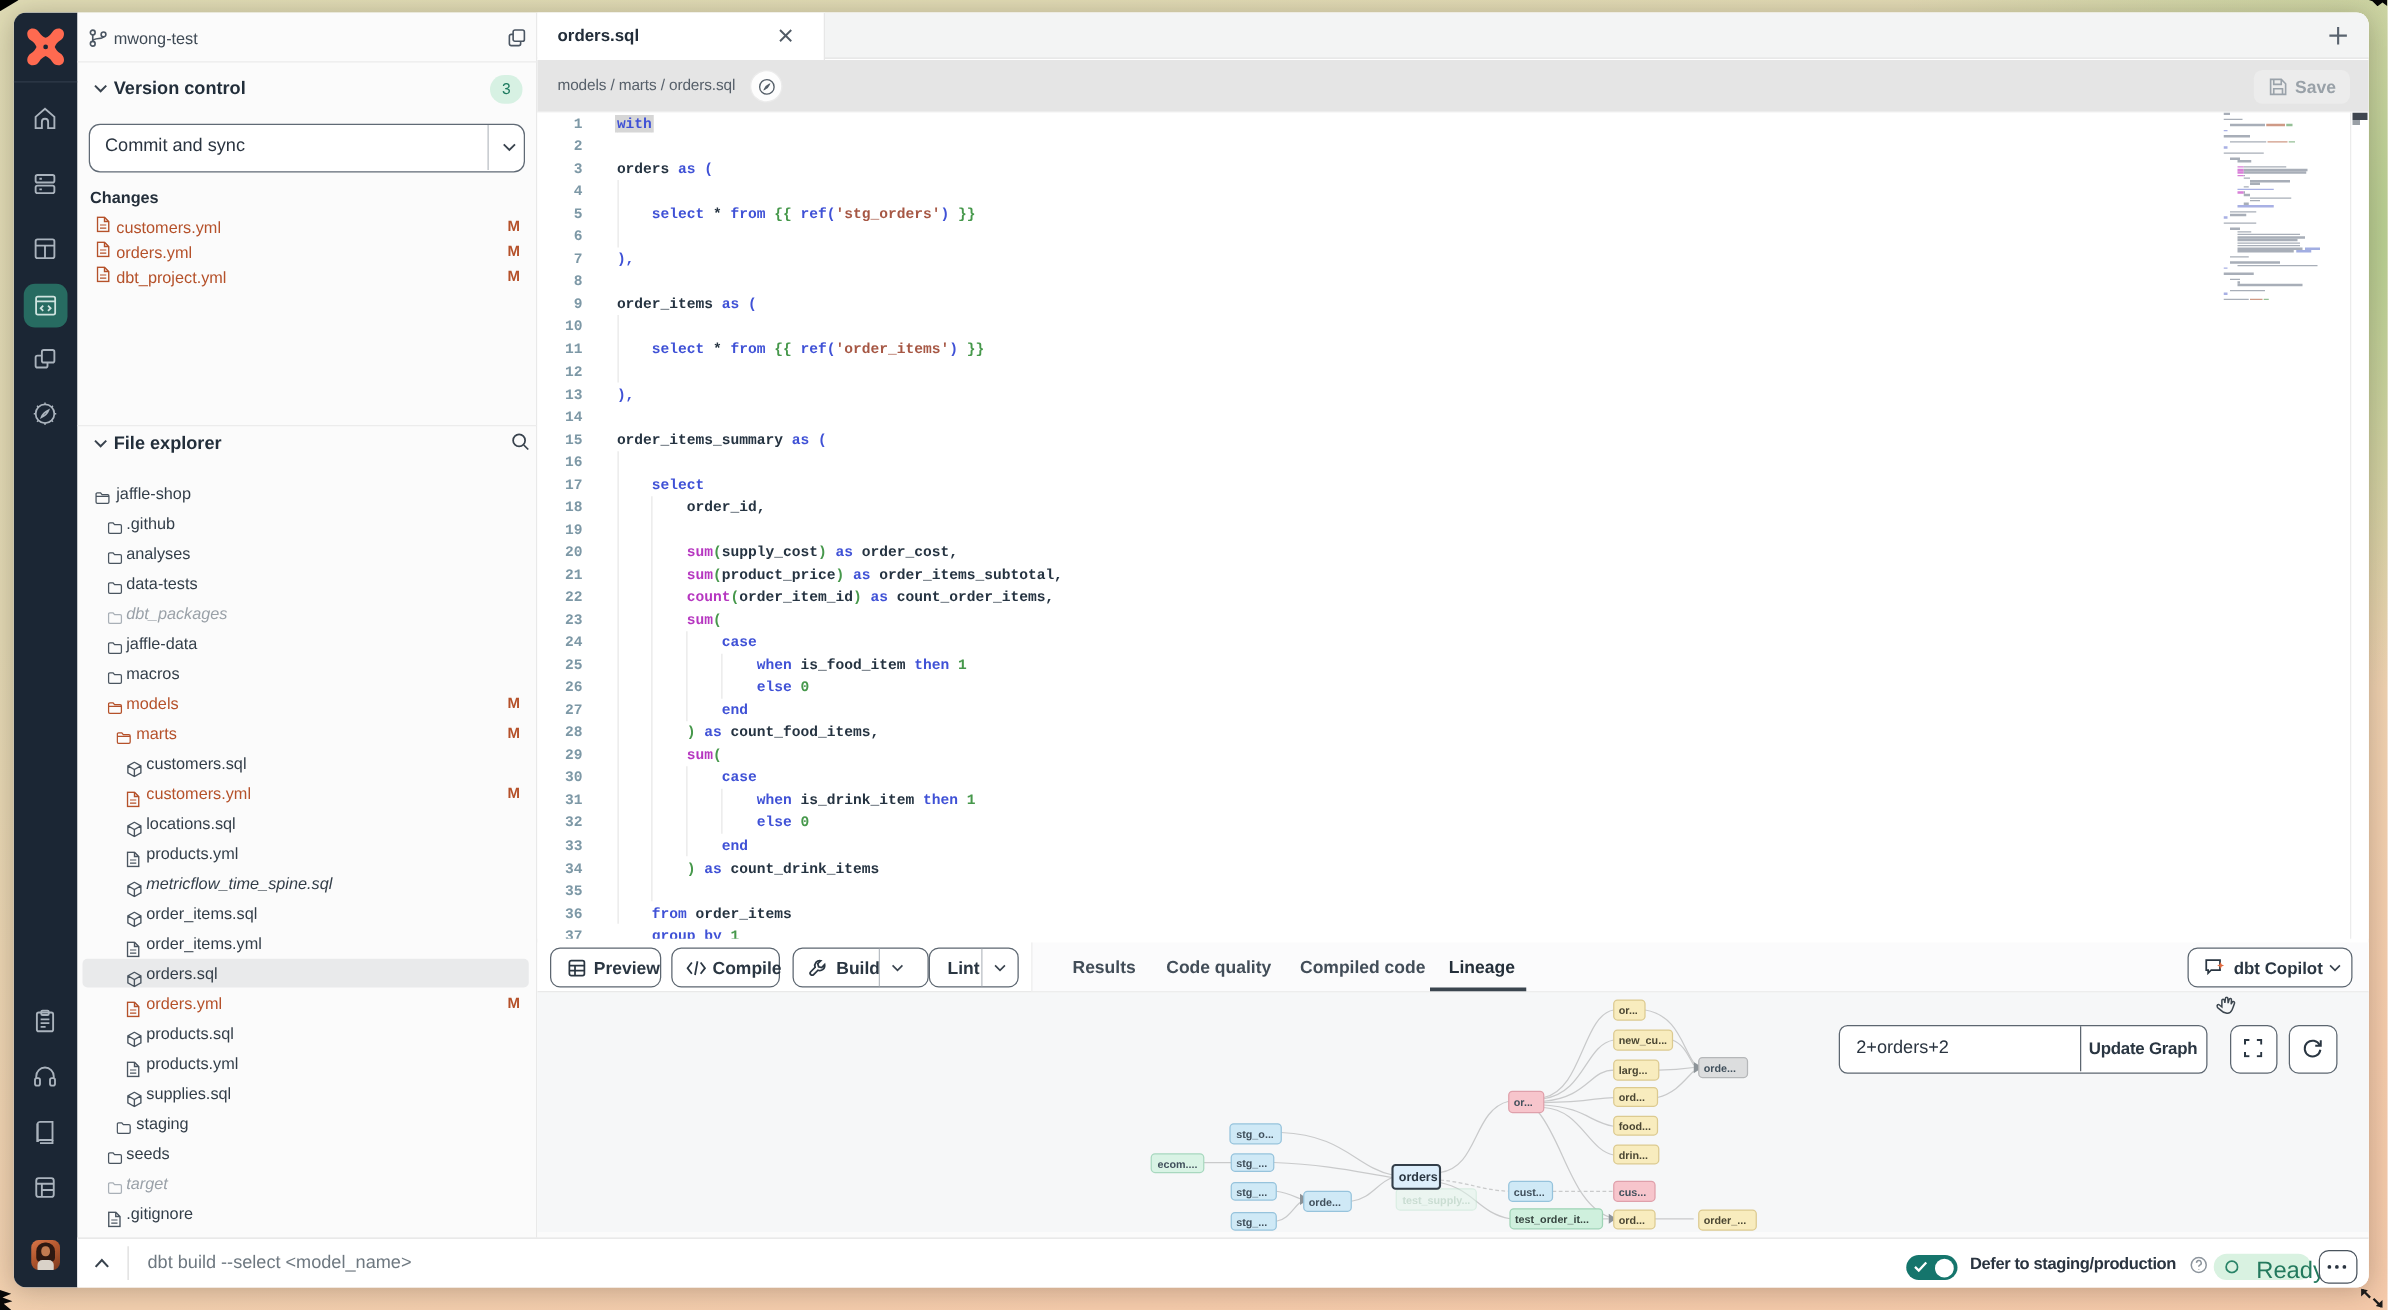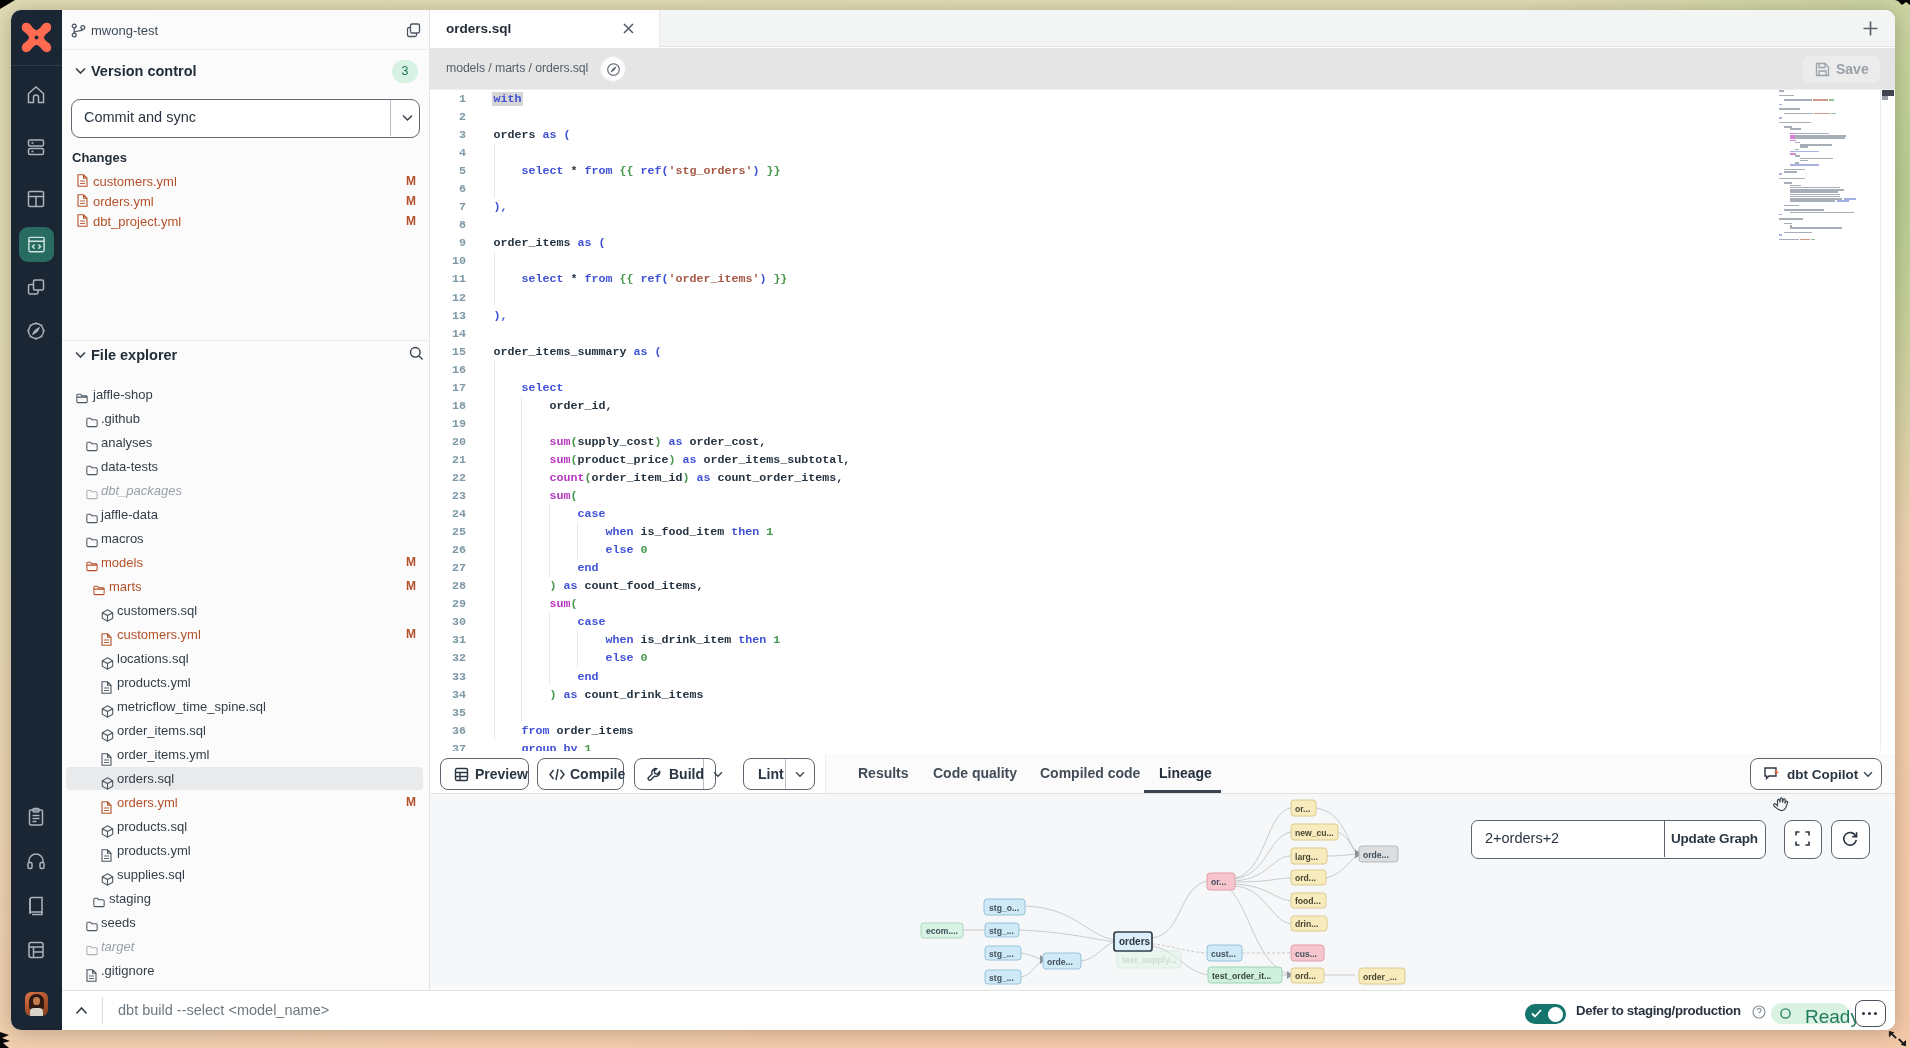--- a/index.html
+++ b/index.html
@@ -320,21 +320,21 @@
           </svg>
         </span>
         <span class="lbl" style="left:55px;color:#333e49;">products.yml</span>
       </div>
     <div class="trow" style="top:685px;">
         <span style="position:absolute;left:39px;top:5px;">
           <svg width="13" height="13" viewBox="0 0 12 13" fill="none" stroke="#4a5560" stroke-width="1.1">
             <path d="M6 0.8 L11.2 3.7 V9.3 L6 12.2 L0.8 9.3 V3.7 Z M0.8 3.7 L6 6.6 L11.2 3.7 M6 6.6 V12.2"></path>
           </svg>
         </span>
-        <span class="lbl" style="left:55px;color:#333e49;">metricflow_time_spine.sql</span>
+        <span class="lbl" style="left:55px;color:#333e49;font-style:italic;">metricflow_time_spine.sql</span>
       </div>
     <div class="trow" style="top:709px;">
         <span style="position:absolute;left:39px;top:5px;">
           <svg width="13" height="13" viewBox="0 0 12 13" fill="none" stroke="#4a5560" stroke-width="1.1">
             <path d="M6 0.8 L11.2 3.7 V9.3 L6 12.2 L0.8 9.3 V3.7 Z M0.8 3.7 L6 6.6 L11.2 3.7 M6 6.6 V12.2"></path>
           </svg>
         </span>
         <span class="lbl" style="left:55px;color:#333e49;">order_items.sql</span>
       </div>
     <div class="trow" style="top:733px;">
@@ -611,21 +611,21 @@
             <path d="M1.5 5.5 H13.5 M6 5.5 V13.5 M1.5 9.5 H13.5"></path>
           </svg>
         <span style="position:absolute;left:34px;top:7px;">Preview</span>
       </div>
       <div class="btn" style="left:107px;top:4px;width:87px;">
         <svg style="position:absolute;left:11px;top:9px;" width="16" height="13" viewBox="0 0 16 13" fill="none" stroke="#2a3642" stroke-width="1.4">
             <path d="M4.5 2 L1 6.5 L4.5 11 M11.5 2 L15 6.5 L11.5 11 M9 1 L7 12"></path>
           </svg>
         <span style="position:absolute;left:32px;top:7px;">Compile</span>
       </div>
-      <div class="btn" style="left:204px;top:4px;width:82px;">
+      <div class="btn" style="left:204px;top:4px;width:109px;">
         <svg style="position:absolute;left:12px;top:8px;" width="15" height="15" viewBox="0 0 15 15" fill="none" stroke="#2a3642" stroke-width="1.4">
             <path d="M9.6 1.6 a4 4 0 0 0 -4.5 5.3 L1.6 10.4 a1.6 1.6 0 0 0 2.3 2.3 L7.4 9.2 a4 4 0 0 0 5.3 -4.5 L10.3 7.1 L7.9 6.4 L7.2 4 Z"></path>
           </svg>
         <span style="position:absolute;left:34px;top:7px;">Build</span>
         <div style="position:absolute;left:68px;top:0;width:1px;height:30px;background:#b9bec4;"></div>
         <svg style="position:absolute;left:78px;top:12px;" width="10" height="7" viewBox="0 0 11 8" fill="none" stroke="#39434e" stroke-width="1.5">
             <path d="M1 1.5 L5.5 6 L10 1.5"></path>
           </svg>
       </div>
       <div class="btn" style="left:313px;top:4px;width:72px;">

